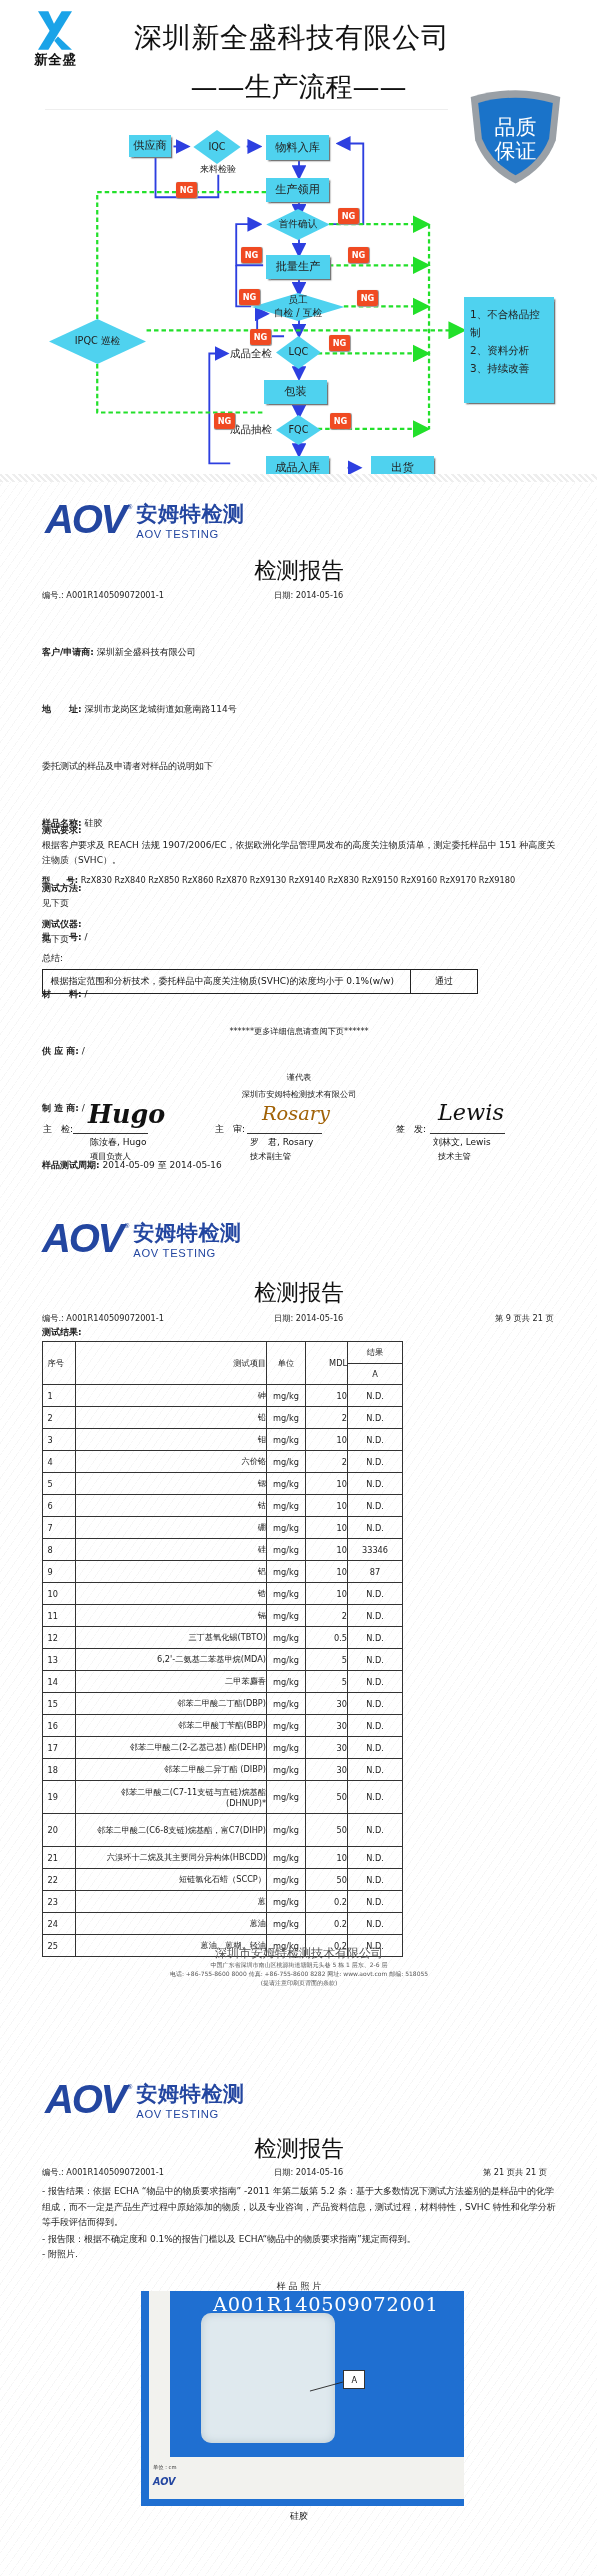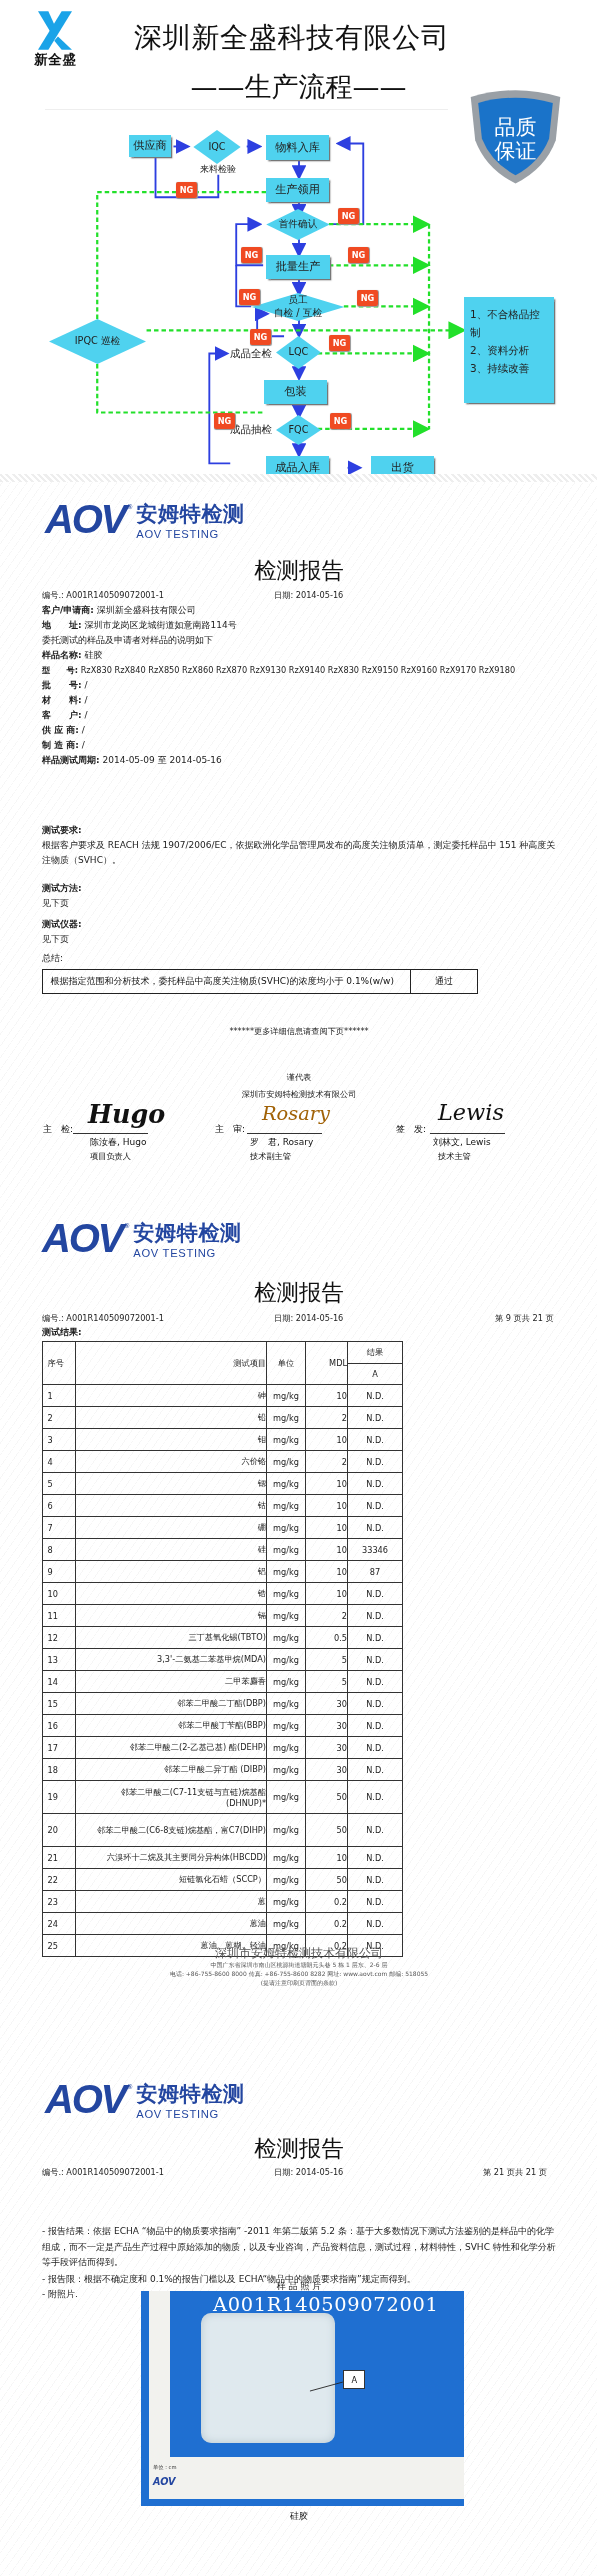--- a/index.html
+++ b/index.html
@@ -30,42 +30,42 @@
     background: repeating-linear-gradient(-55deg, rgba(0,0,0,0.035) 0 0.7px, transparent 0.7px 6.7px); }
   .aov-logo { position: absolute; left: 45px; display: flex; align-items: center; }
   .aov-mark { font-size: 40px; font-weight: 900; color: #2346a0; letter-spacing: -2.2px; font-family: "Liberation Sans", sans-serif; font-style: italic; }
   .aov-reg { font-size: 6.7px; color: #2346a0; align-self: flex-start; margin-top: 6px; margin-left: 1.5px; }
   .aov-text { margin-left: 3px; }
   .aov-cn { font-size: 21px; font-weight: bold; color: #2346a0; letter-spacing: 0.7px; }
   .aov-en { font-size: 11.2px; color: #2346a0; letter-spacing: 0.7px; font-family: "Liberation Sans", sans-serif; }
   .rpt-title { position: absolute; left: 0; width: 598px; text-align: center; font-size: 22.4px; color: #111; }
   .meta-row { position: absolute; left: 42px; width: 523px; font-size: 8.2px; color: #222; }
   .meta-row span { position: absolute; top: 0; white-space: nowrap; }
-  .field { font-size: 9px; color: #222; line-height: 15px; white-space: nowrap; }
+  .field { font-size: 9px; color: #222; line-height: 15px; white-space: nowrap; margin-top: 42px; }
   .field b { font-weight: bold; }
   .p-body { position: absolute; left: 42px; width: 515px; font-size: 9px; color: #222; line-height: 15px; }
   .section-h { font-weight: bold; }
   .summary-table { position: absolute; left: 42px; top: 458px; width: 436px; border-collapse: collapse; font-size: 9px; }
   .summary-table td { border: 0.7px solid #222; height: 24px; padding: 0 7.5px; }
   .center-note { position: absolute; left: 0; width: 598px; text-align: center; font-size: 8.2px; color: #222; }
   .sig-line { position: absolute; height: 0.7px; background: #333; }
   .sig-name, .sig-role { position: absolute; white-space: nowrap; font-size: 9px; }
   .signature { position: absolute; font-family: "DejaVu Serif", serif; font-style: italic; color: #111; }
 
   .results-table { position: absolute; left: 42px; border-collapse: collapse; font-size: 8.2px; color: #222; }
   .results-table td, .results-table th { border: 0.7px solid #333; font-weight: normal; }
   .results-table .c-no { width: 33px; padding-left: 4.5px; text-align: left; }
   .results-table .c-item { width: 191px; padding-left: 6px; text-align: right; }
   .results-table .c-unit { width: 39px; text-align: center; }
   .results-table .c-mdl { width: 42px; text-align: right; }
   .results-table .c-res { width: 55px; text-align: center; }
   .results-table tr.r td { height: 22px; }
   .results-table tr.r2 td { height: 33px; }
   .footer-co { position: absolute; left: 0; width: 598px; text-align: center; color: #555; }
-  .bullet { position: absolute; left: 42px; width: 515px; font-size: 9px; color: #222; line-height: 15.7px; margin-top: 40px; }
+  .bullet { position: absolute; left: 42px; width: 515px; font-size: 9px; color: #222; line-height: 15.7px; }
   .photo { position: absolute; left: 141px; top: 2291px; width: 323px; height: 215px; background: #1f6fd1; overflow: hidden; }
 </style>
 </head>
 <body>
 
 <div id="flow-section">
   <div class="co-logo">
     <svg width="34" height="39" viewBox="0 0 46 52">
       <polygon points="0,0 14,0 23,20 18,30" fill="#1aa3e8"></polygon>
       <polygon points="32,0 46,0 14,52 0,52" fill="#1aa3e8"></polygon>
@@ -214,21 +214,20 @@
   </div>
 
   <div class="p-body" style="top:121px">
     <div class="field"><b>客户/申请商:</b> <span>深圳新全盛科技有限公司</span></div>
     <div class="field"><b>地　　址:</b> <span>深圳市龙岗区龙城街道如意南路114号</span></div>
     <div class="field">委托测试的样品及申请者对样品的说明如下</div>
     <div class="field"><b>样品名称:</b> <span>硅胶</span></div>
     <div class="field" style="font-size:8.2px"><b>型　　号:</b> <span>RzX830 RzX840 RzX850 RzX860 RzX870 RzX9130 RzX9140 RzX830 RzX9150 RzX9160 RzX9170 RzX9180</span></div>
     <div class="field"><b>批　　号:</b> <span>/</span></div>
     <div class="field"><b>材　　料:</b> <span>/</span></div>
-    <div class="field"><b>客　　户:</b> <span>/</span></div>
     <div class="field"><b>供 应 商:</b> <span>/</span></div>
     <div class="field"><b>制 造 商:</b> <span>/</span></div>
     <div class="field"><b>样品测试周期:</b> <span>2014-05-09 至 2014-05-16</span></div>
   </div>
 
   <div class="p-body" style="top:341px">
     <div class="section-h">测试要求:</div>
     <div>根据客户要求及 REACH 法规 1907/2006/EC，依据欧洲化学品管理局发布的高度关注物质清单，测定委托样品中 151 种高度关注物质（SVHC）。</div>
   </div>
   <div class="p-body" style="top:399px">
@@ -385,21 +384,21 @@
         </tr>
         <tr class="r">
           <td class="c-no">12</td>
           <td class="c-item">三丁基氧化锡(TBTO)</td>
           <td class="c-unit">mg/kg</td>
           <td class="c-mdl">0.5</td>
           <td class="c-res">N.D.</td>
         </tr>
         <tr class="r">
           <td class="c-no">13</td>
-          <td class="c-item">3,3'-二氨基二苯基甲烷(MDA)</td>
+          <td class="c-item">6,2'-二氨基二苯基甲烷(MDA)</td>
           <td class="c-unit">mg/kg</td>
           <td class="c-mdl">5</td>
           <td class="c-res">N.D.</td>
         </tr>
         <tr class="r">
           <td class="c-no">14</td>
           <td class="c-item">二甲苯麝香</td>
           <td class="c-unit">mg/kg</td>
           <td class="c-mdl">5</td>
           <td class="c-res">N.D.</td>

